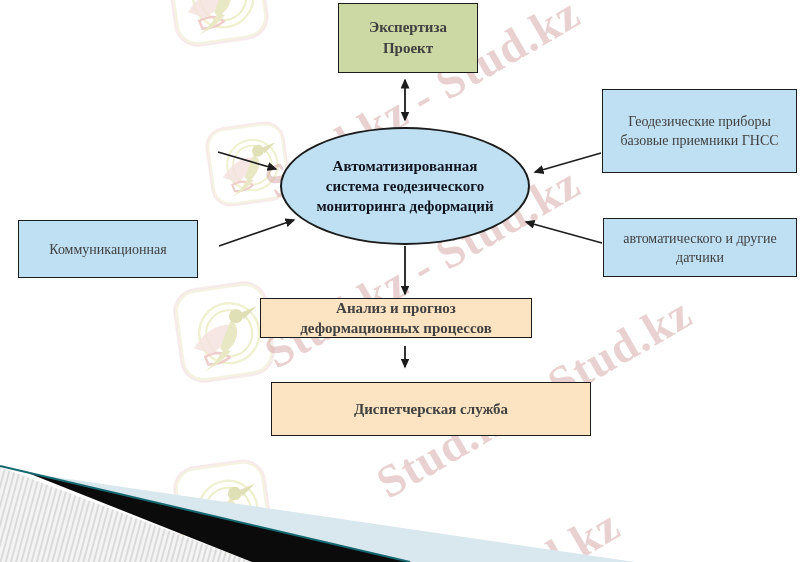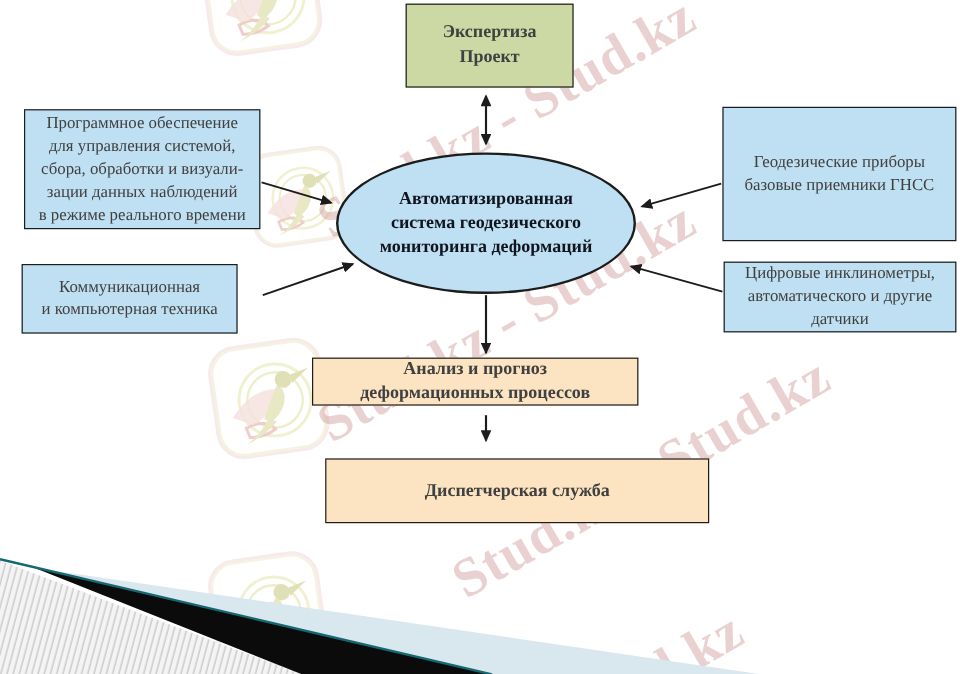--- a/index.html
+++ b/index.html
@@ -110,46 +110,37 @@
       <line x1="602" y1="243" x2="526" y2="222" stroke="#1c1c1c" stroke-width="1.6" marker-end="url(#ah)"></line>
       <line x1="405" y1="246" x2="405" y2="294" stroke="#1c1c1c" stroke-width="1.8" marker-end="url(#ah)"></line>
       <line x1="405" y1="346" x2="405" y2="367" stroke="#1c1c1c" stroke-width="1.8" marker-end="url(#ah)"></line>
     </svg>
 
     <div class="box green" style="left:338px;top:3px;width:140px;height:70px">
       <div class="ln">Экспертиза</div>
       <div class="ln">Проект</div>
     </div>
 
-    <div class="box blue" style="left:20px;top:91px;width:197px;height:100px">
-      <div class="ln">Программное обеспечение</div>
-      <div class="ln">для управления системой,</div>
-      <div class="ln">сбора, обработки  и визуали-</div>
-      <div class="ln">зации данных наблюдений</div>
-      <div class="ln">в режиме реального времени</div>
-    </div>
 
     <div class="box blue" style="left:18px;top:220px;width:180px;height:58px">
       <div class="ln">Коммуникационная</div>
-      <div class="ln">и компьютерная техника</div>
     </div>
 
     <div class="ellipse">
       <div class="ln">Автоматизированная</div>
       <div class="ln">система геодезического</div>
       <div class="ln">мониторинга деформаций</div>
     </div>
 
-    <div class="box blue" style="left:602px;top:89px;width:195px;height:112px">
+    <div class="box blue" style="left:602px;top:89px;width:195px;height:84px">
       <div class="ln">Геодезические приборы</div>
       <div class="ln">базовые приемники ГНСС</div>
     </div>
 
     <div class="box blue" style="left:603px;top:218px;width:194px;height:59px">
-      <div class="ln">Цифровые инклинометры,</div>
       <div class="ln">автоматического и другие</div>
       <div class="ln">датчики</div>
     </div>
 
     <div class="box orange" style="left:260px;top:298px;width:272px;height:40px">
       <div class="ln">Анализ и прогноз</div>
       <div class="ln">деформационных процессов</div>
     </div>
 
     <div class="box orange" style="left:271px;top:382px;width:320px;height:54px">

